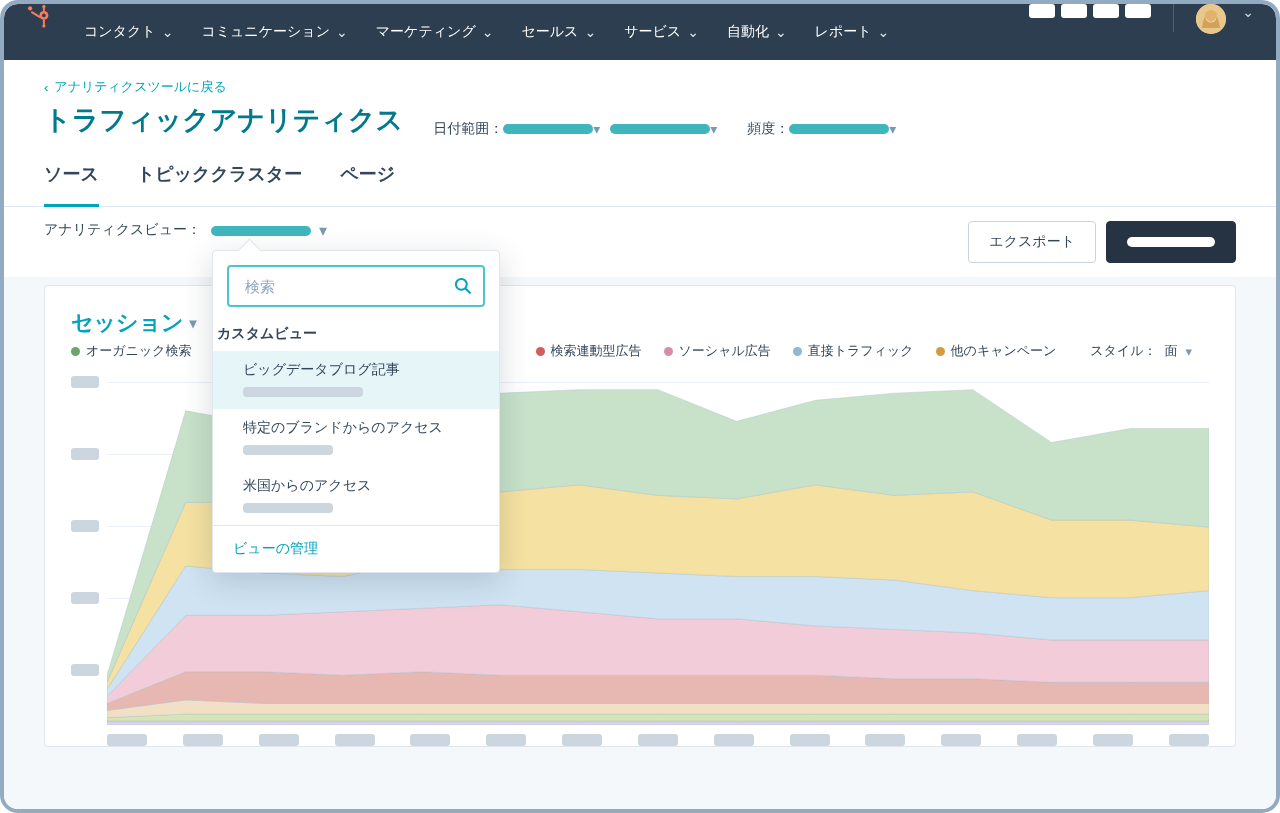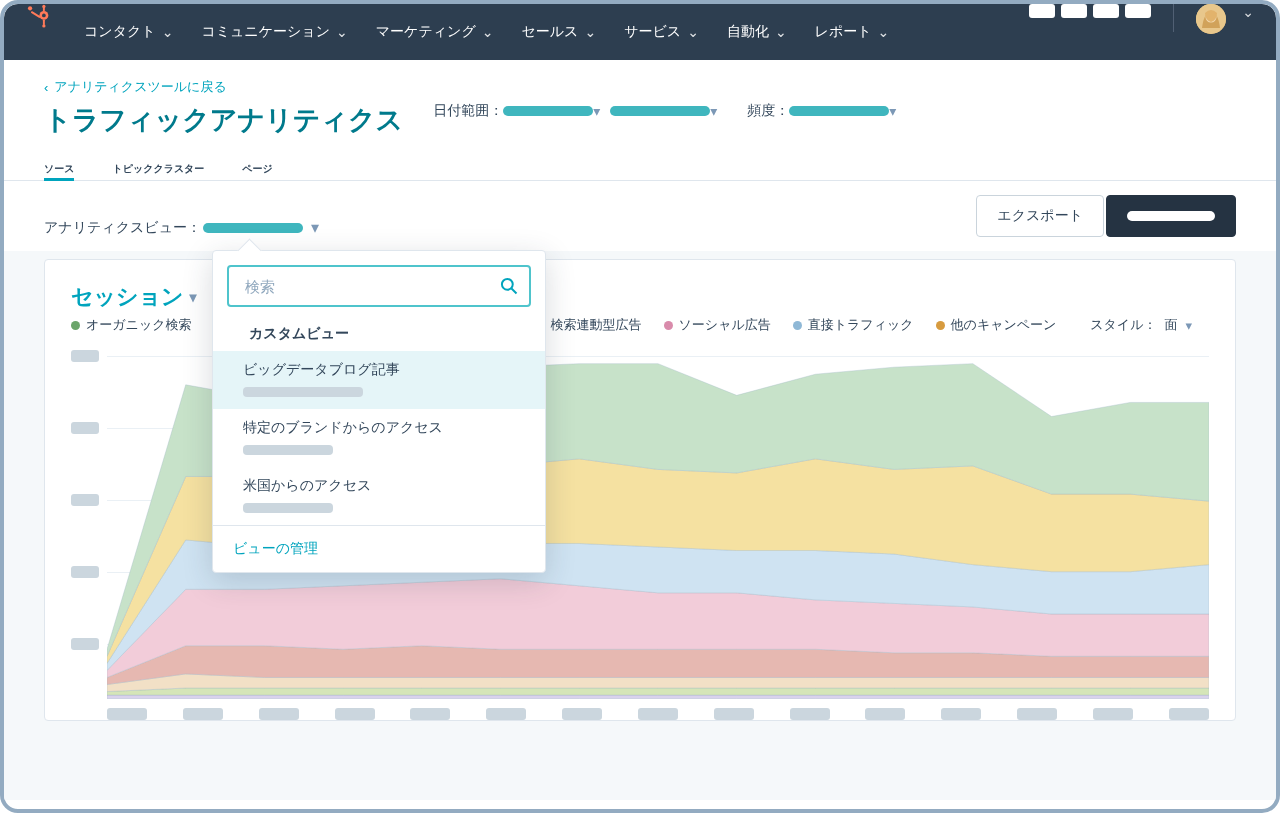--- a/index.html
+++ b/index.html
@@ -37,32 +37,32 @@
   .nav-item .chev{opacity:.85}
   .nav-spacer{flex:1}
   .nav-pills{display:flex;gap:6px}
   .nav-pill{width:26px;height:14px;background:#fff;border-radius:3px}
   .nav-divider{width:1px;height:28px;background:#516074;margin:0 14px}
   .avatar{width:30px;height:30px;border-radius:50%;background:linear-gradient(135deg,#f3d48b 40%,#c29454);display:flex;align-items:center;justify-content:center;margin-right:2px}
   .avatar svg{display:block}
   
   .subhead{padding:18px 40px 0 40px}
   .back{color:var(--teal);font-size:13px;display:flex;align-items:center;gap:6px;cursor:pointer;font-weight:500}
-  .titlerow{display:flex;align-items:flex-start;gap:30px;margin-top:6px}
+  .titlerow{display:flex;align-items:flex-end;gap:30px;margin-top:6px}
   .pagetitle{color:var(--teal-dark);font-size:27px;font-weight:700;margin:0}
   .filter{display:flex;align-items:center;gap:0;font-size:14px;color:var(--text)}
   .filter .bar{height:10px;background:#3fb6be;border-radius:5px}
   .filter .chev{color:var(--muted)}
   
   .tabs{display:flex;gap:38px;border-bottom:1px solid var(--border-light);margin-top:24px;padding:0 40px}
-  .tab{padding:0 0 4px 0;font-size:10px;color:var(--text);font-weight:600;cursor:pointer;position:relative}
+  .tab{padding:0 0 20px 0;font-size:18px;color:var(--text);font-weight:600;cursor:pointer;position:relative}
   .tab.active{color:var(--text)}
   .tab.active::after{content:"";position:absolute;left:0;right:0;bottom:-1px;height:3px;background:var(--teal)}
   
-  .toolbar{display:flex;align-items:flex-end;padding:14px 40px;gap:2px;background:#fff}
+  .toolbar{display:flex;align-items:flex-start;padding:14px 40px;gap:10px;background:#fff}
   .view-label{font-size:14px;color:var(--text)}
   .view-pill{height:10px;width:100px;background:#3fb6be;border-radius:5px}
   .view-chev{color:var(--muted)}
   .toolbar-spacer{flex:1}
   .btn{border:1px solid var(--border);background:#fff;border-radius:4px;height:42px;display:flex;align-items:center;padding:0 20px;font-size:14px;cursor:pointer;font-weight:500;color:var(--text)}
   .btn-dark{background:var(--btn-dark);border-color:var(--btn-dark);color:var(--btn-dark);width:130px;display:flex;align-items:center;justify-content:center}
   .btn-dark .skel{height:10px;width:96px;background:#fff;border-radius:5px}
   
   .body-area{padding:8px 40px;background:#f5f8fa;height:calc(100% - 56px - 200px);position:relative}
   .chart-card{background:#fff;border:1px solid var(--border-light);border-radius:4px;padding:22px 26px 4px 26px;position:relative}
@@ -75,35 +75,35 @@
   .dot{width:9px;height:9px;border-radius:50%}
   
   .chart-wrap{position:relative;margin-top:12px;height:370px}
   .ytick{position:absolute;left:0;height:12px;width:28px;background:var(--muted-bar);border-radius:3px}
   .gridline{position:absolute;left:36px;right:0;border-top:1px solid #eaf0f5}
   .xlabels{position:absolute;left:36px;right:0;bottom:-4px;display:flex;justify-content:space-between}
   .xlabel{height:12px;width:40px;background:var(--muted-bar);border-radius:3px}
   .chart-svg{position:absolute;left:36px;right:0;top:0;bottom:30px}
   
   .popover{
-    position:absolute;left:212px;top:250px;width:334px;background:#fff;
+    position:absolute;left:212px;top:250px;width:288px;background:#fff;
     border:1px solid var(--border-light);border-radius:4px;
     box-shadow:0 8px 30px rgba(37,51,66,.18);z-index:50;
   }
   .popover::before{
     content:"";position:absolute;top:-9px;left:28px;width:16px;height:16px;
     background:#fff;border-left:1px solid var(--border-light);border-top:1px solid var(--border-light);
     transform:rotate(45deg);
   }
   .search-wrap{padding:14px}
   .search{display:flex;align-items:center;border:2px solid #4fc4cc;border-radius:4px;height:42px;padding:0 10px 0 14px}
   .search input{flex:1;border:none;outline:none;font-size:15px;color:var(--text);background:transparent}
   .search input::placeholder{color:#8fa7bd}
   .search svg{stroke:var(--teal)}
-  .group-label{font-size:14px;color:var(--text);font-weight:600;padding:4px 20px 8px 36px}
+  .group-label{font-size:14px;color:var(--text);font-weight:600;padding:4px 20px 8px 4px}
   .option{padding:10px 30px 12px 30px;cursor:pointer}
   .option.hl{background:#e5f5f8}
   .option .o-label{font-size:14px;color:var(--text);font-weight:400}
   .option .skel{height:10px;background:var(--muted-bar);border-radius:4px;margin-top:8px}
   .skel.w1{width:120px}.skel.w2{width:90px}.skel.w4{width:110px}
   .popover-footer{border-top:1px solid var(--border-light);padding:14px 20px;color:var(--teal);font-weight:500;font-size:14px;cursor:pointer}
   .chev{display:inline-block}
 </style>
 </head>
 <body>

